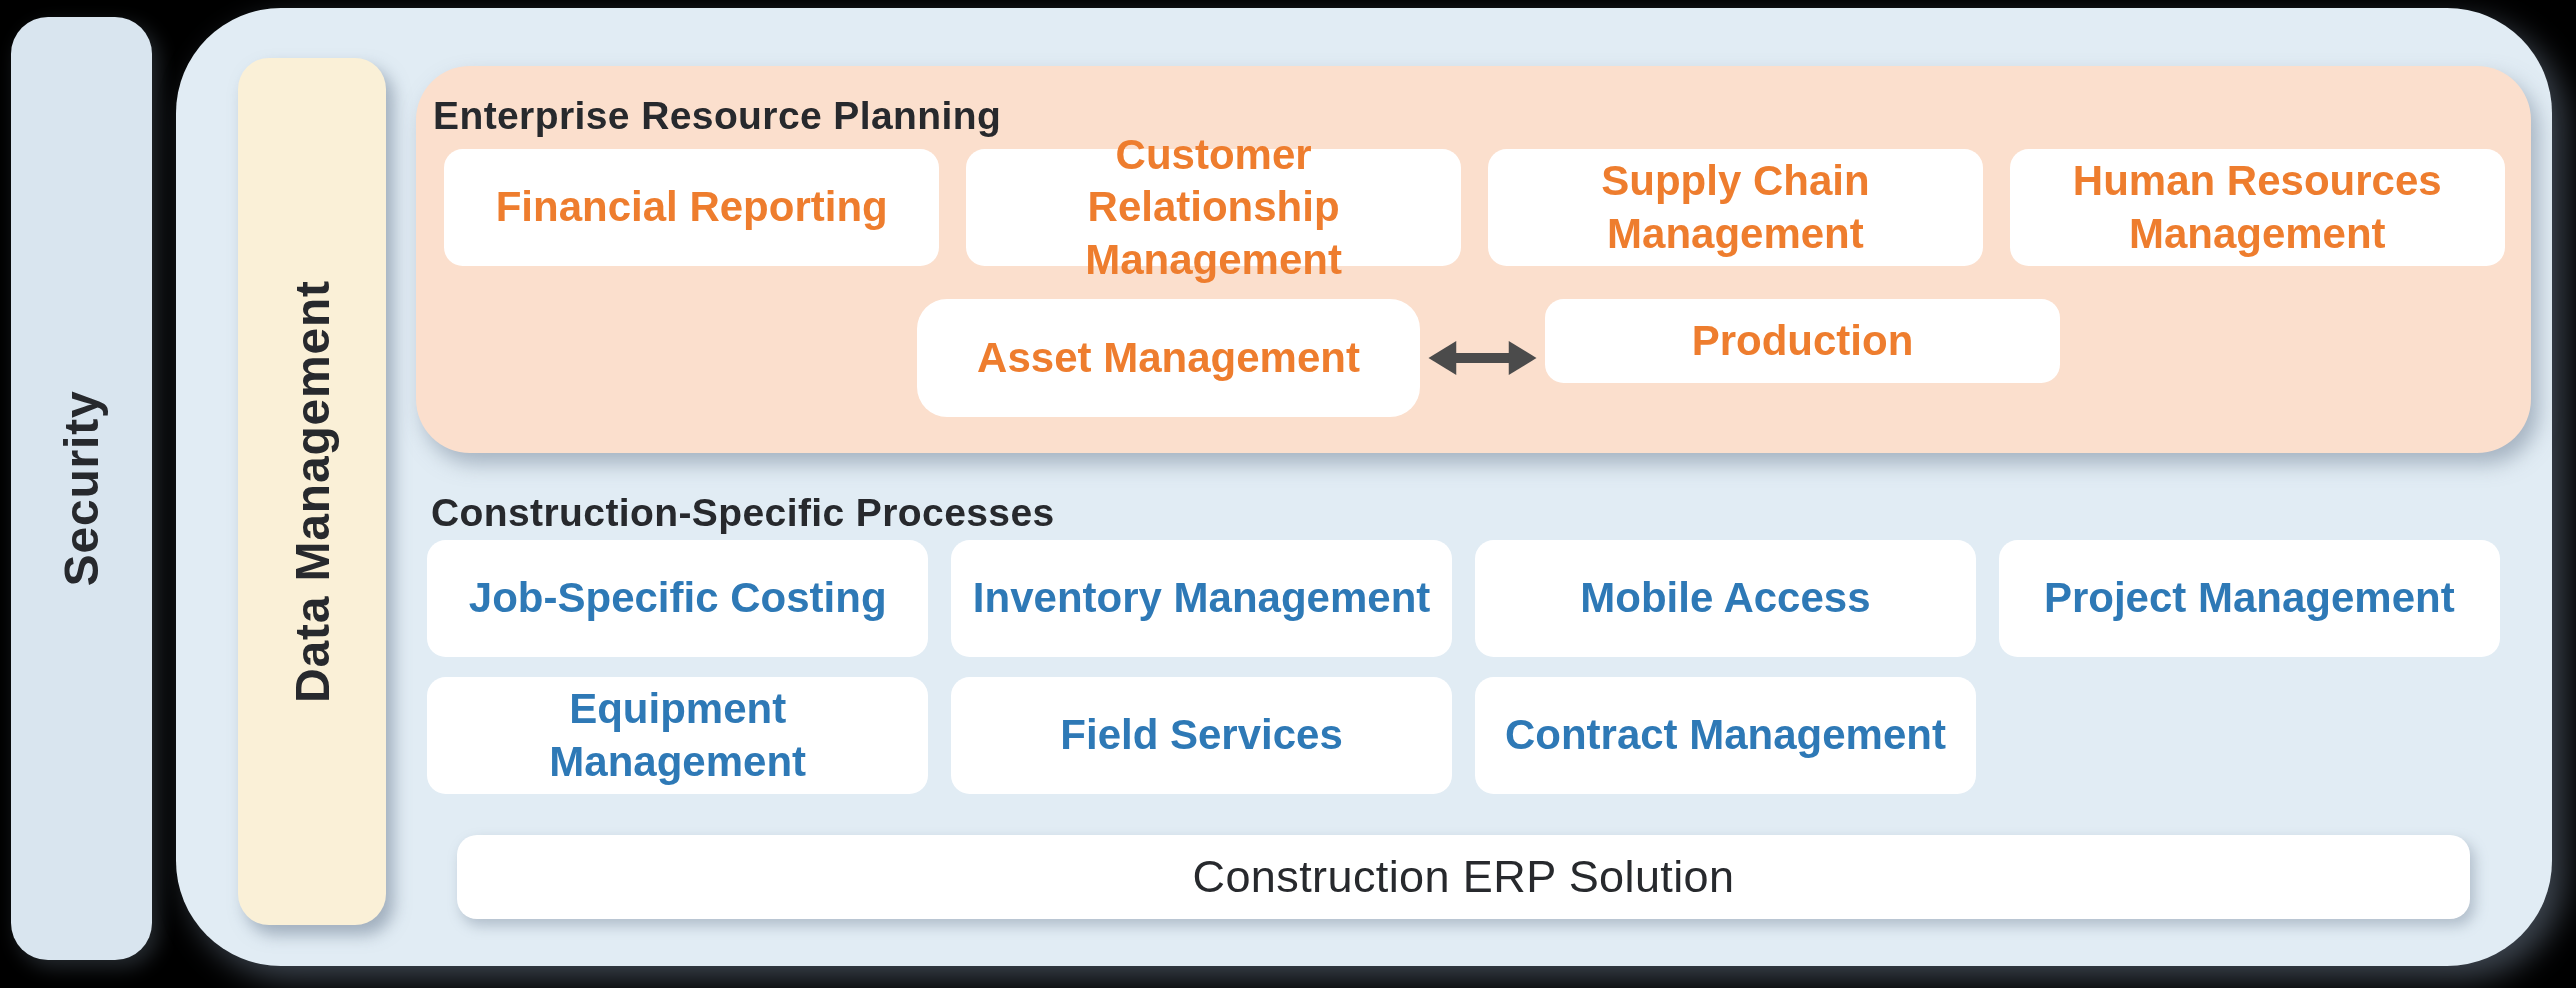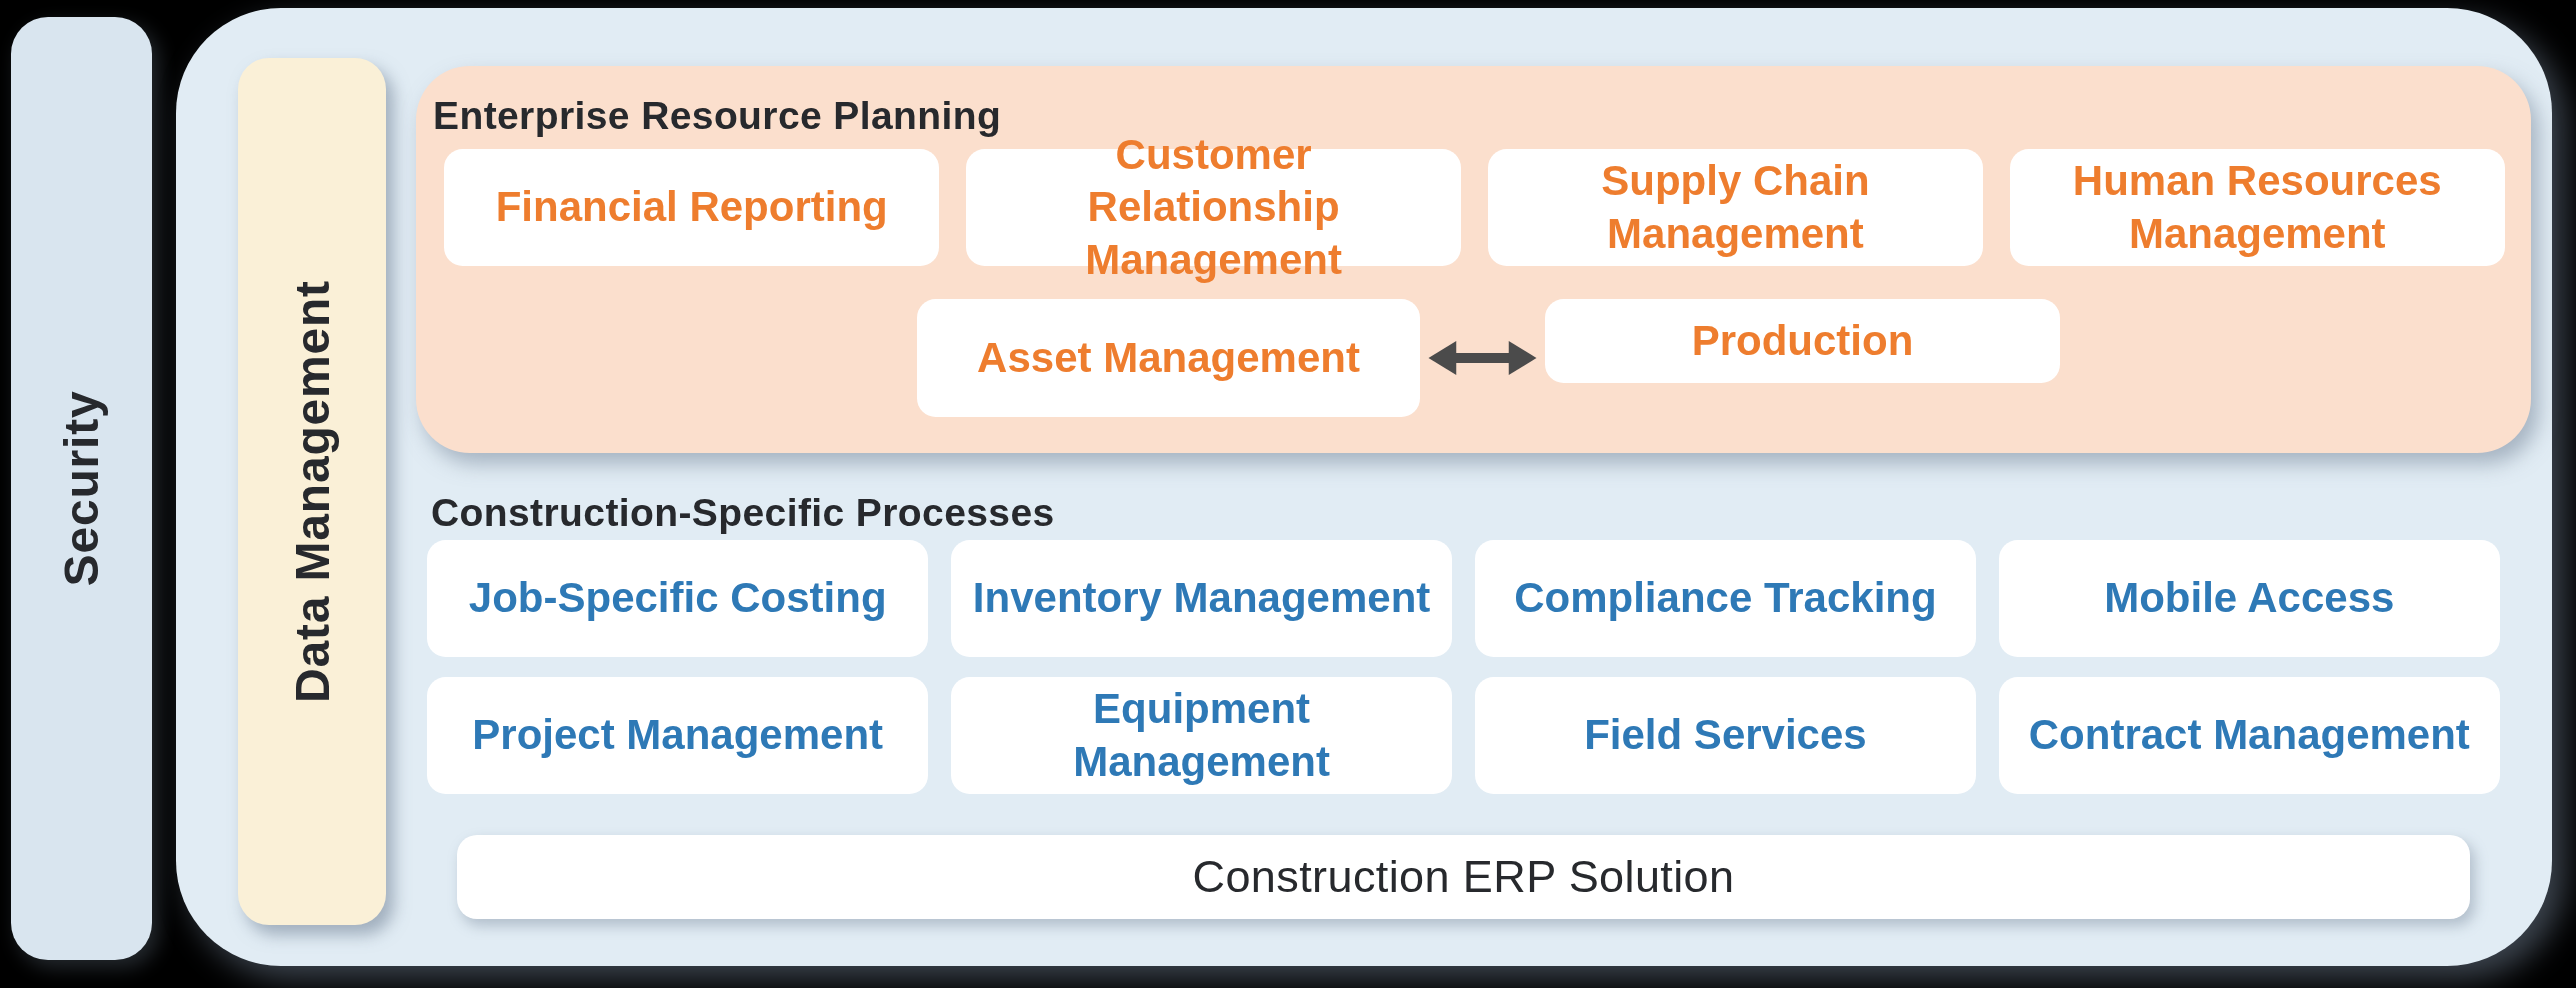--- a/index.html
+++ b/index.html
@@ -98,21 +98,21 @@
     font-weight: 700;
     line-height: 1.25;
     white-space: pre-line;
   }
   .erp-label { color: var(--erp-text); }
   .construction-label { color: var(--construction-text); }
 
   .asset-box {
     position: absolute;
     left: 501px; top: 233px;
-    width: 503px; height: 118px;
+    width: 503px; height: 118px; border-radius: 30px;
   }
   .production-box {
     position: absolute;
     left: 1129px; top: 233px;
     width: 515px; height: 84px;
   }
   .arrow-wrap {
     position: absolute;
     left: 1012px; top: 265px;
     width: 109px; height: 54px;
@@ -204,23 +204,20 @@
   <div class="section-title construction-title">Construction-Specific Processes</div>
 
   <div class="construction-grid">
     <div class="module">
       <span class="label construction-label">Job-Specific Costing</span>
     </div>
     <div class="module">
       <span class="label construction-label">Inventory Management</span>
     </div>
     <div class="module">
-      <span class="label construction-label">Compliance Tracking</span>
-    </div>
-    <div class="module">
       <span class="label construction-label">Mobile Access</span>
     </div>
     <div class="module">
       <span class="label construction-label">Project Management</span>
     </div>
     <div class="module">
       <span class="label construction-label">Equipment
 Management</span>
     </div>
     <div class="module">

